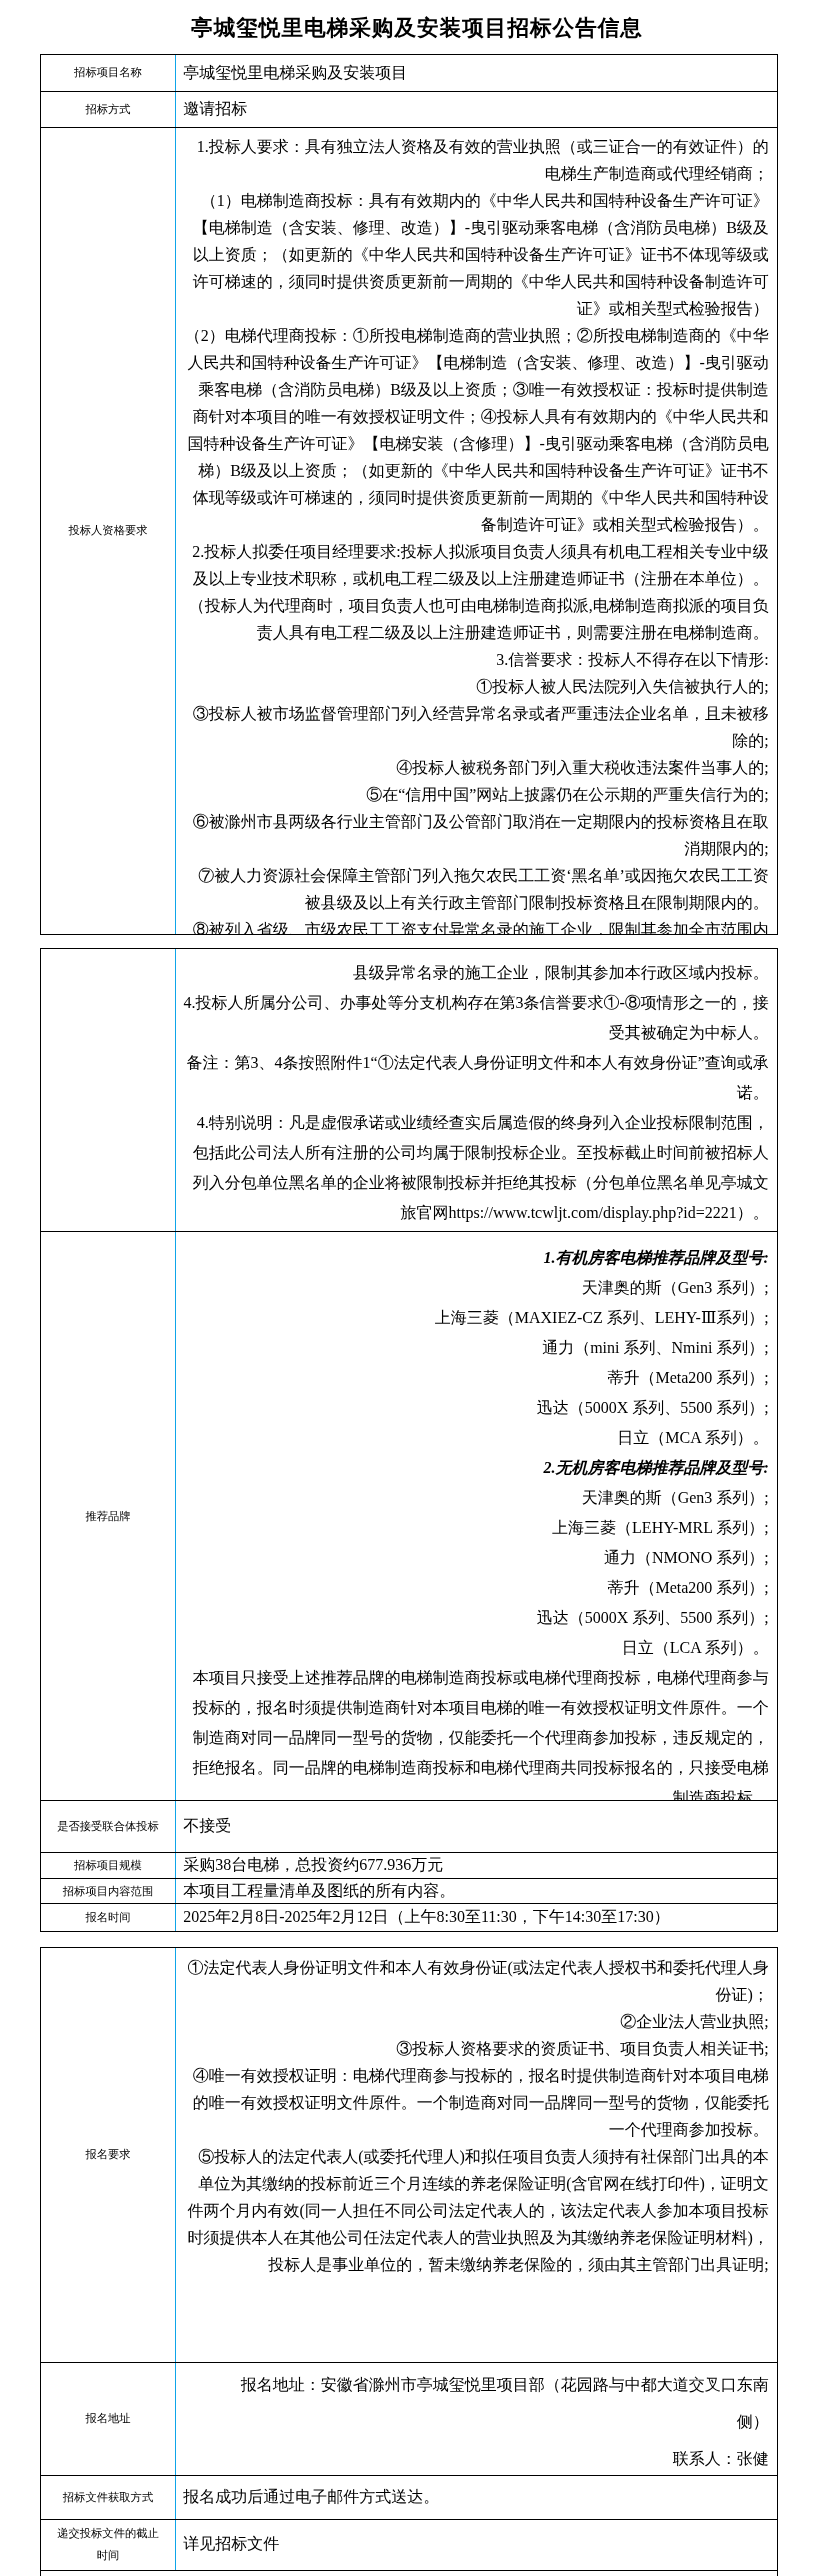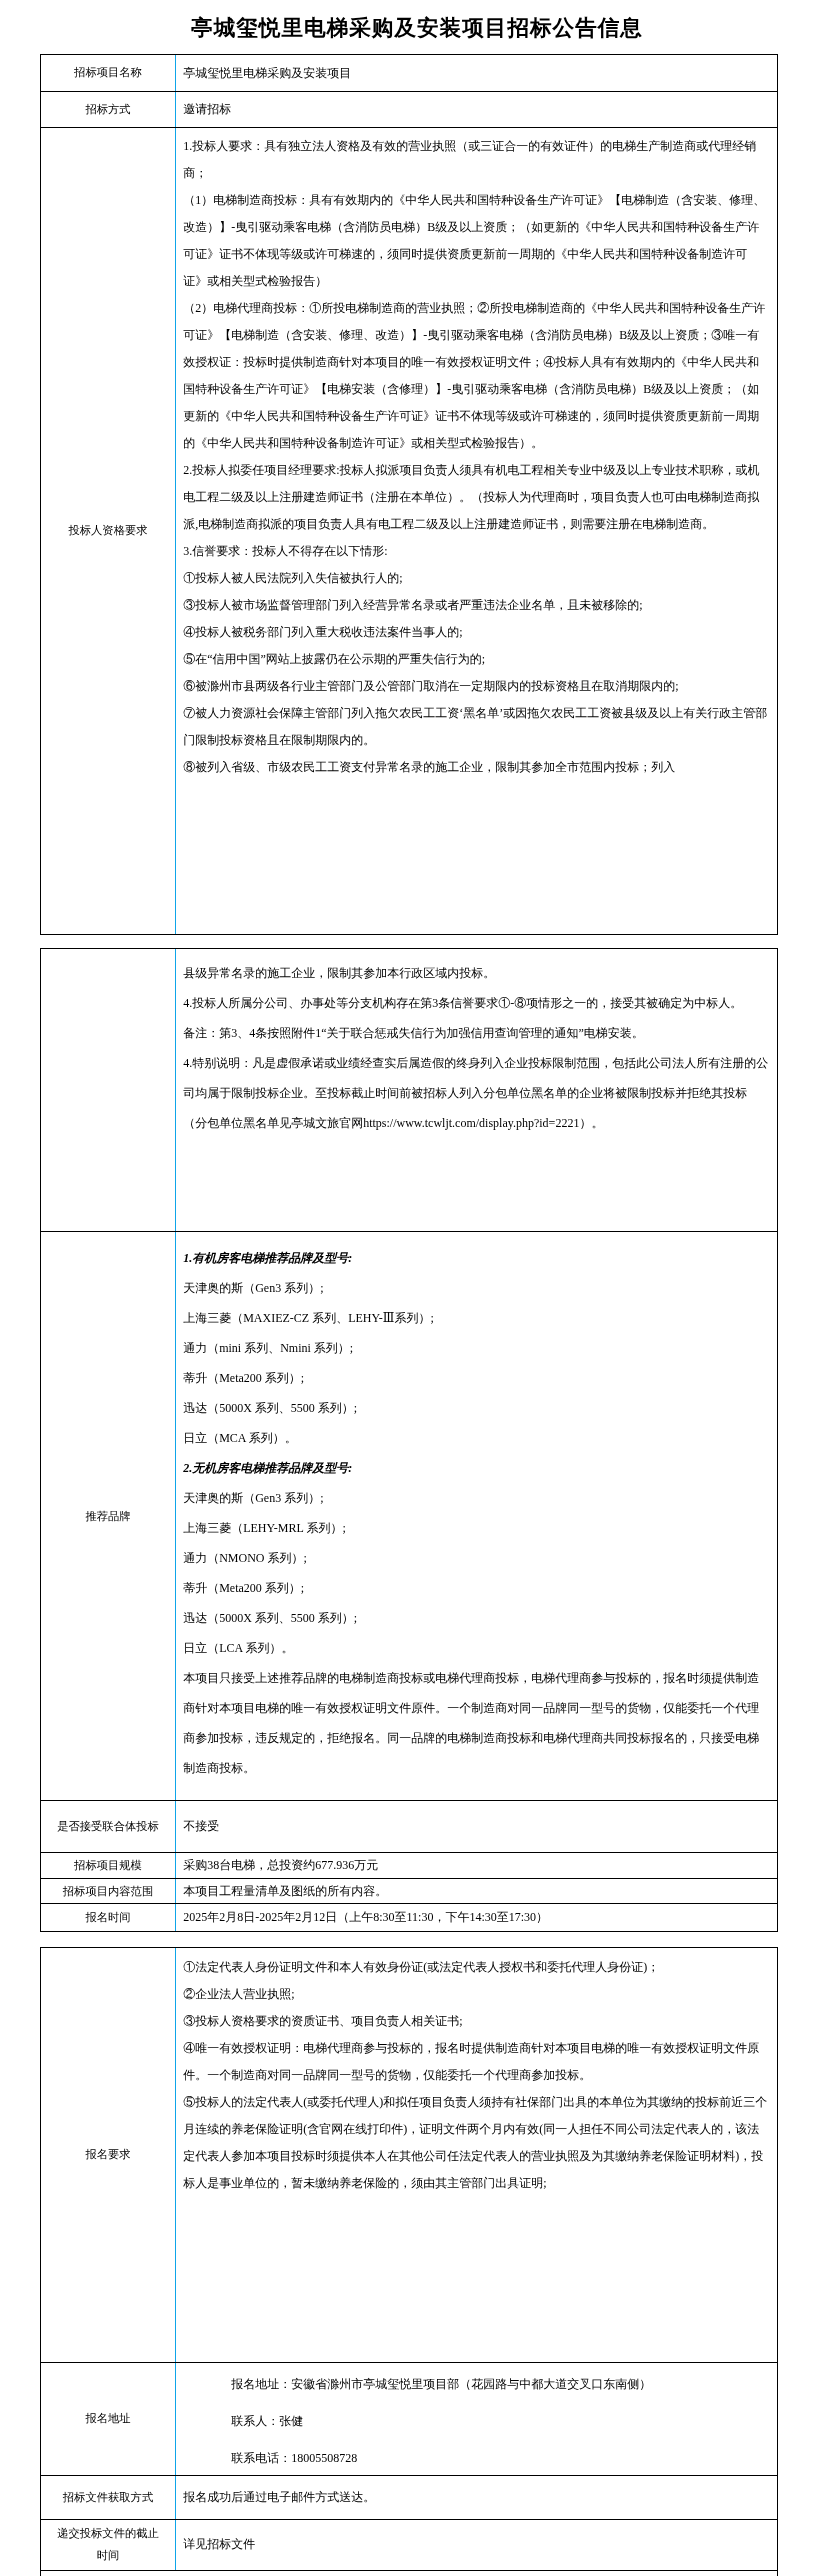--- a/index.html
+++ b/index.html
@@ -7,21 +7,21 @@
   .page { width: 818px; height: 3613px; background: #fff; overflow: hidden; }
   .title { height: 54px; display: flex; align-items: center; justify-content: center;
            font-size: 21.6px; font-weight: bold; letter-spacing: 1px; padding-left: 16px; }
   .tbl { width: 738px; margin-left: 40px; border: 1px solid #000; }
   .gap26 { height: 13.4px; } .gap28 { height: 14.4px; }
   .tr { display: flex; border-top: 1px solid #000; overflow: hidden; }
   .tr:first-child { border-top: none; }
   .lbl { width: 135px; flex: none; display: flex; align-items: center; justify-content: center;
          text-align: center; border-right: 1px solid #0ea5e9; font-size: 11.3px; line-height: 1.9;
          padding: 0 15.5px; }
-  .val { flex: 1; font-size: 12px; padding: 0 8.2px 0 7.2px; overflow: hidden; }
+  .val { flex: 1; font-size: 16px; padding: 0 8.2px 0 7.2px; overflow: hidden; text-align: right; }
   .vcenter { display: flex; align-items: center; }
   .flow p { margin: 0; }
   .lh53 p { line-height: 27px; } .lh58 p { line-height: 30px; }
   .lh52 p { line-height: 27px; } .lh72 p { line-height: 37px; }
   .pt6 { padding-top: 3.1px; margin-left: 48px; } .pt10 { padding-top: 5.2px; } .pt12 { padding-top: 6.2px; }
   .pt16 { padding-top: 8.2px; } .pt20 { padding-top: 10.3px; }
   .bold { font-weight: bold; font-style: italic; }
 </style>
 </head>
 <body>
@@ -59,21 +59,21 @@
   </div>
 
   <div class="gap26"></div>
 
   <div class="tbl">
     <div class="tr" style="height:282px">
       <div class="lbl"></div>
       <div class="val flow lh58 pt16">
         <p>县级异常名录的施工企业，限制其参加本行政区域内投标。</p>
         <p>4.投标人所属分公司、办事处等分支机构存在第3条信誉要求①-⑧项情形之一的，接受其被确定为中标人。</p>
-        <p>备注：第3、4条按照附件1“关于联合惩戒失信行为加强信用查询管理的通知”电梯安装。</p>
+        <p>备注：第3、4条按照附件1“①法定代表人身份证明文件和本人有效身份证”查询或承诺。</p>
         <p>4.特别说明：凡是虚假承诺或业绩经查实后属造假的终身列入企业投标限制范围，包括此公司法人所有注册的公司均属于限制投标企业。至投标截止时间前被招标人列入分包单位黑名单的企业将被限制投标并拒绝其投标（分包单位黑名单见亭城文旅官网https://www.tcwljt.com/display.php?id=2221）。</p>
       </div>
     </div>
     <div class="tr" style="height:569px">
       <div class="lbl">推荐品牌</div>
       <div class="val flow lh58 pt20">
         <p class="bold">1.有机房客电梯推荐品牌及型号:</p>
         <p>天津奥的斯（Gen3 系列）;</p>
         <p>上海三菱（MAXIEZ-CZ 系列、LEHY-Ⅲ系列）;</p>
         <p>通力（mini 系列、Nmini 系列）;</p>

